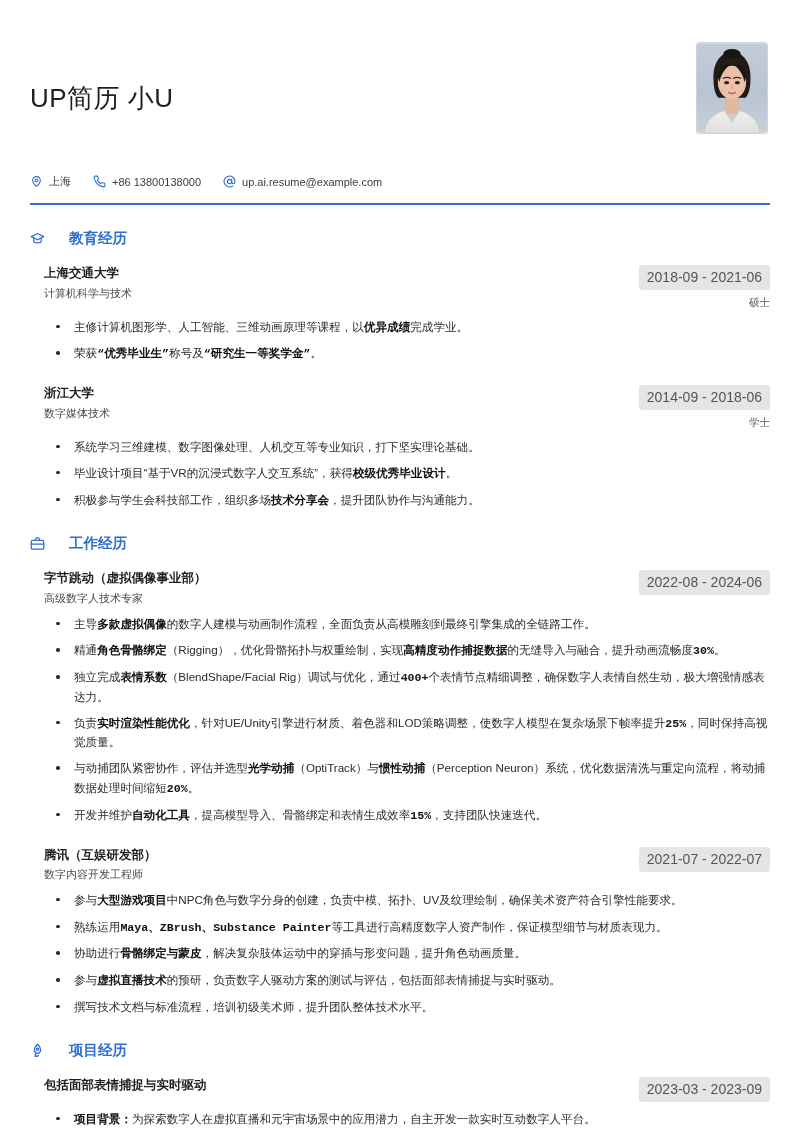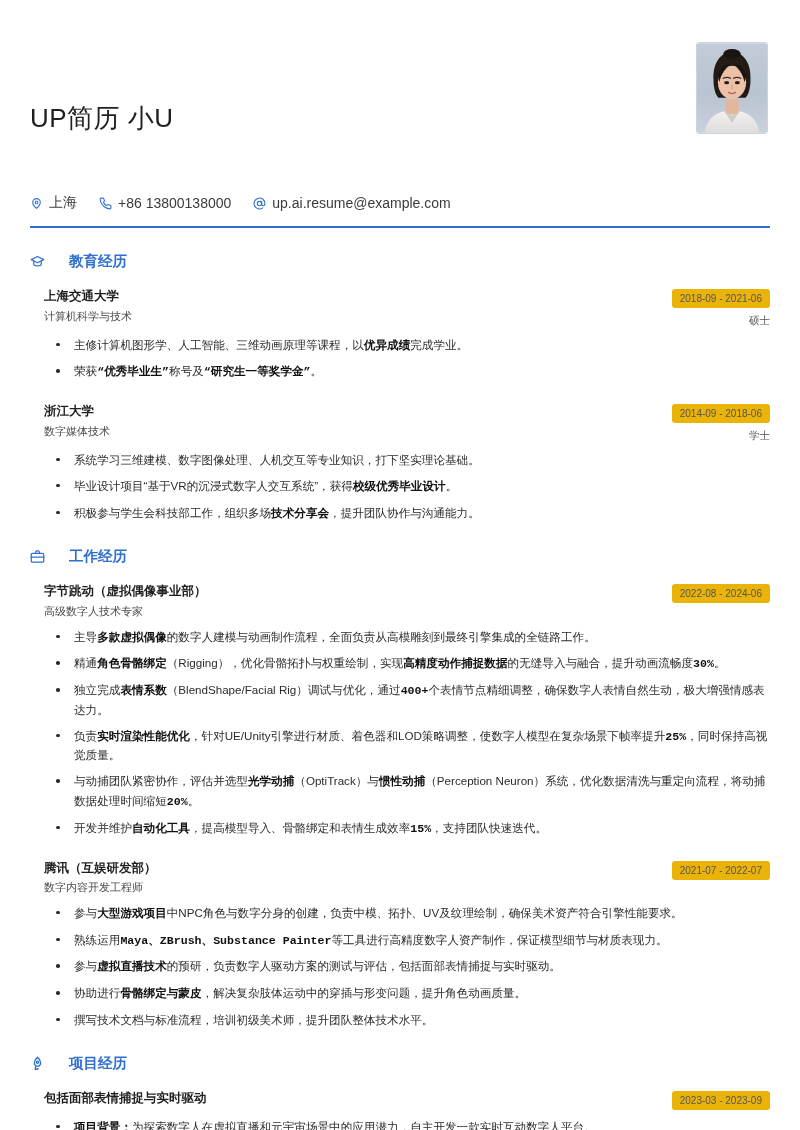--- a/index.html
+++ b/index.html
@@ -16,21 +16,21 @@
     width: 800px;
     min-height: 1130px;
     background: #ffffff;
     padding: 42px 30px 10px 30px;
     position: relative;
   }
 
   
   .header {
     display: flex;
-    align-items: flex-end;
+    align-items: center;
     justify-content: space-between;
   }
   .header-left { padding-top: 22px; flex: 1; }
   .resume-name {
     font-size: 26px;
     font-weight: 400;
     letter-spacing: 0.5px;
     color: #1f1f1f;
     line-height: 1.2;
   }
@@ -43,22 +43,22 @@
     flex: none;
     margin-right: 2px;
   }
   .photo-frame svg { display: block; width: 100%; height: 100%; }
 
   
   .contact-row {
     display: flex;
     align-items: center;
     gap: 22px;
-    margin-top: 60px;
-    font-size: 14px;
+    margin-top: 40px;
+    font-size: 11px;
     color: #3b3b3b;
   }
   .contact-item {
     display: flex;
     align-items: center;
     gap: 6px;
     white-space: nowrap;
   }
   .contact-item .ci {
     display: inline-flex;
@@ -116,24 +116,24 @@
     margin-top: 2px;
     line-height: 1.5;
   }
   .entry-head-right {
     text-align: right;
     flex: none;
     padding-top: 1px;
   }
   .date-badge {
     display: inline-block;
-    background: #eab308;
+    background: #e5e5e5;
     border-radius: 3px;
     padding: 2px 8px;
-    font-size: 10px;
+    font-size: 14px;
     color: #555555;
     white-space: nowrap;
     line-height: 1.5;
   }
   .degree-label {
     font-size: 10.5px;
     color: #555555;
     margin-top: 5px;
     line-height: 1.4;
   }
@@ -323,22 +323,22 @@
           <div class="entry-head">
             <div class="entry-head-left">
               <div class="entry-title">腾讯（互娱研发部）</div>
               <div class="entry-sub">数字内容开发工程师</div>
             </div>
             <div class="entry-head-right"><div class="date-badge">2021-07 - 2022-07</div></div>
           </div>
           <ul class="bullets">
             <li>参与<b>大型游戏项目</b>中NPC角色与数字分身的创建，负责中模、拓扑、UV及纹理绘制，确保美术资产符合引擎性能要求。</li>
             <li>熟练运用<b>Maya、ZBrush、Substance Painter</b>等工具进行高精度数字人资产制作，保证模型细节与材质表现力。</li>
+            <li>协助进行<b>骨骼绑定与蒙皮</b>，解决复杂肢体运动中的穿插与形变问题，提升角色动画质量。</li>
             <li>参与<b>虚拟直播技术</b>的预研，负责数字人驱动方案的测试与评估，包括面部表情捕捉与实时驱动。</li>
-            <li>协助进行<b>骨骼绑定与蒙皮</b>，解决复杂肢体运动中的穿插与形变问题，提升角色动画质量。</li>
             <li>撰写技术文档与标准流程，培训初级美术师，提升团队整体技术水平。</li>
           </ul>
         </div>
       </div>
       <div class="section">
         <div class="section-head">
           <span class="sh-icon">
             <svg viewBox="0 0 24 24" fill="none" stroke="currentColor" stroke-width="2" stroke-linecap="round" stroke-linejoin="round">
               <path d="M12 2c3.5 3 5 7 5 11l-2.5 3h-5L7 13C7 9 8.5 5 12 2z"></path>
               <circle cx="12" cy="10" r="1.8"></circle>

